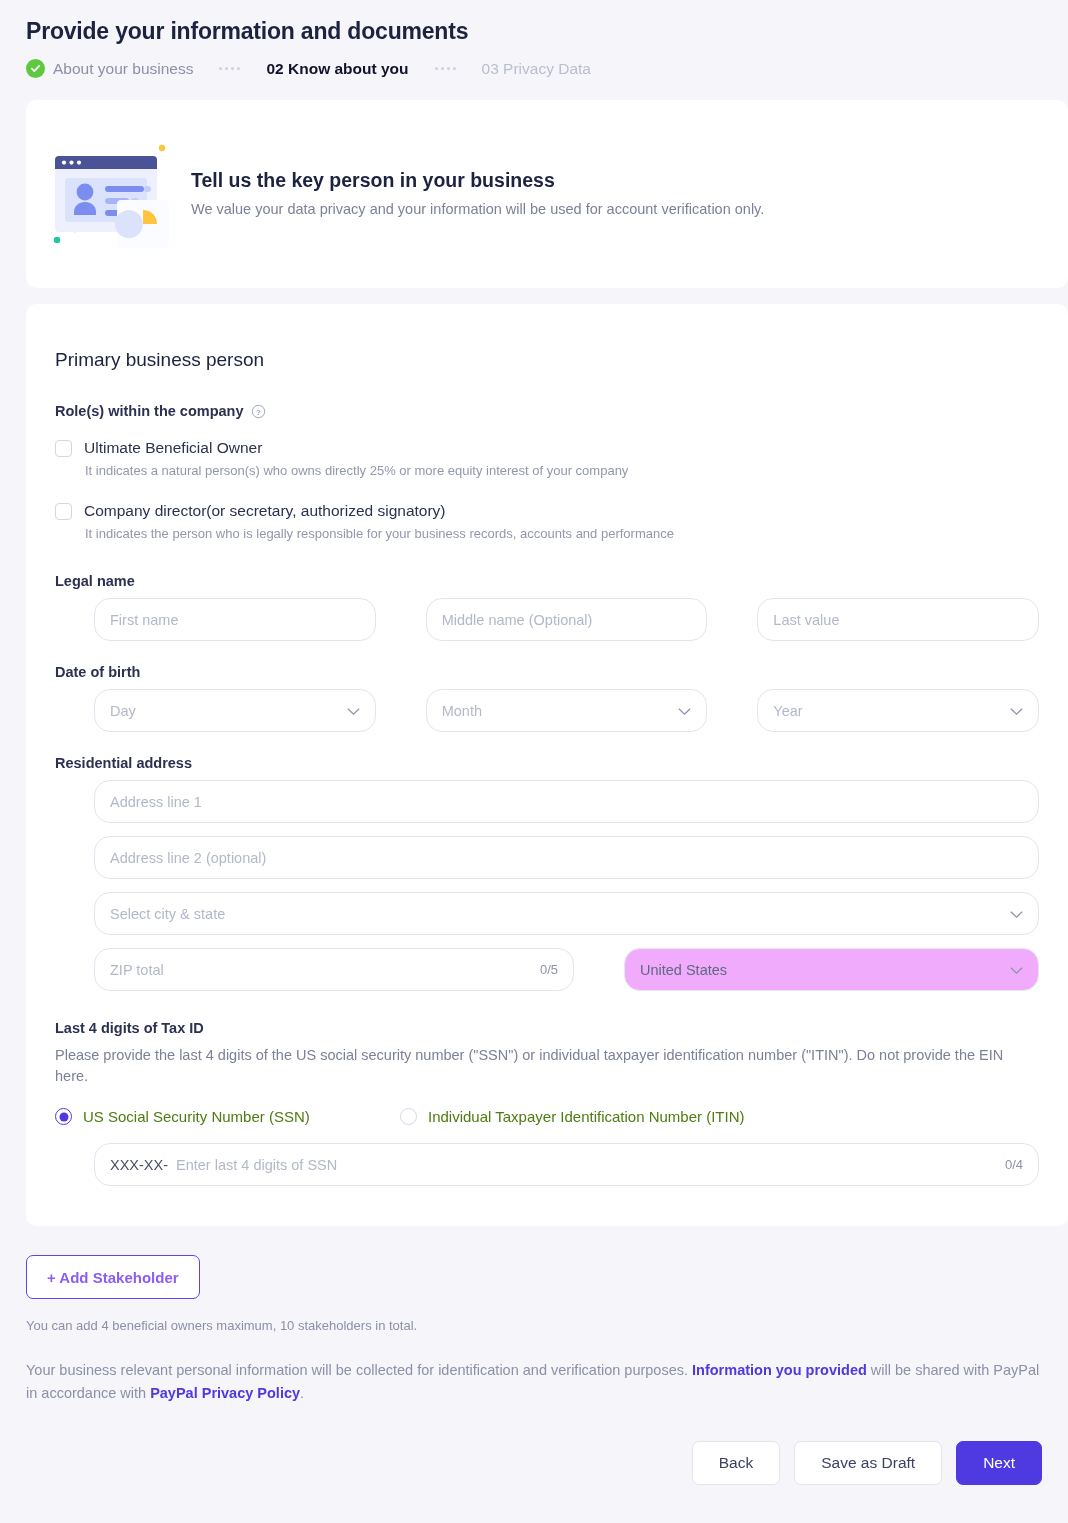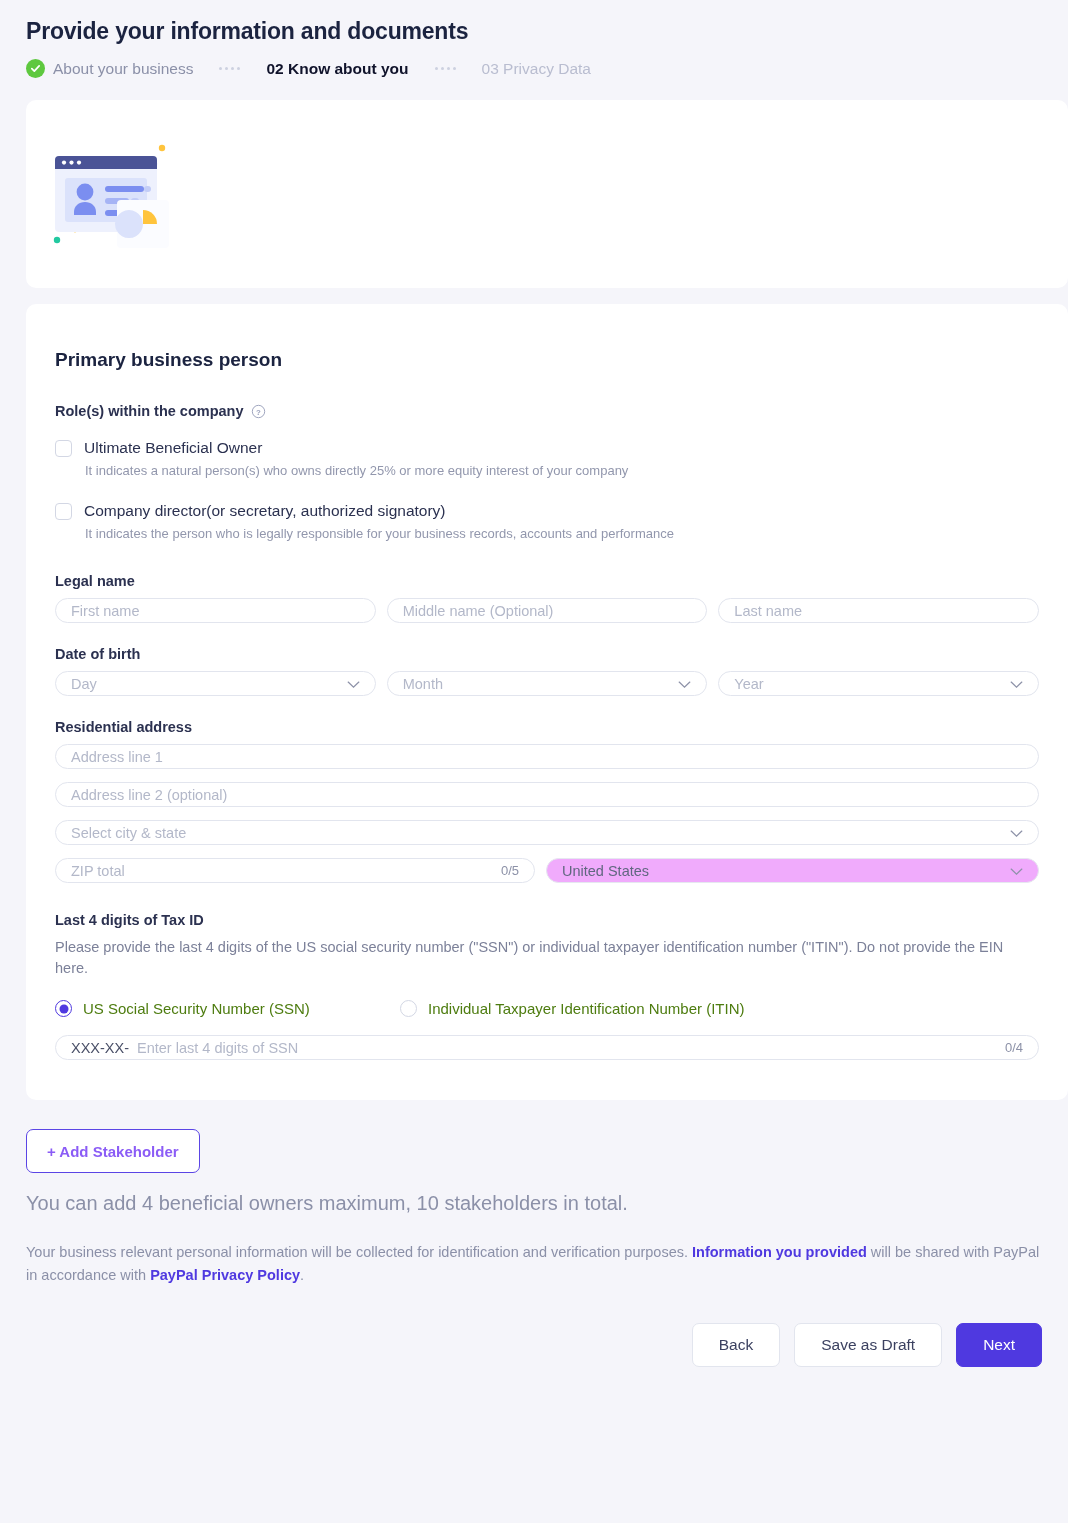--- a/index.html
+++ b/index.html
@@ -41,43 +41,43 @@
     margin: 0 0 0 26px;
     width: 1042px;
   }
   .card-intro { margin-top: 22px; padding: 34px 0 36px 0; display: flex; align-items: center; }
   .intro-illus { width: 165px; flex: 0 0 165px; display: flex; justify-content: center; }
   .intro-text { padding-right: 40px; }
   .intro-title { font-size: 19.5px; font-weight: bold; color: #1b2340; margin-bottom: 9px; }
   .intro-sub { font-size: 14.5px; color: #7c8199; }
 
   .card-form { margin-top: 16px; padding: 30px 29px 40px 29px; }
-  .section-title { font-size: 19px; font-weight: bold; color: #1b2340; margin: 15px 0 0 0; }
+  .section-title { font-size: 19px; font-weight: normal; color: #1b2340; margin: 15px 0 0 0; }
 
   .field-label {
     font-size: 14.5px; font-weight: bold; color: #2b3150;
     display: flex; align-items: center; gap: 7px;
   }
   .help-icon { width: 15px; height: 15px; display: inline-block; }
 
   
   .check-row { display: flex; align-items: center; gap: 12px; }
   .checkbox {
     width: 17px; height: 17px; border: 1px solid #d3d7e4; border-radius: 4px;
     background: #fff; flex: 0 0 auto;
   }
   .check-label { font-size: 15.5px; color: #2b3150; }
   .check-hint { font-size: 13px; color: #9297ad; padding-left: 30px; margin-top: 6px; }
 
   
   .row { display: flex; gap: 11px; }
   .input {
-    height: 25px; border: 1px solid #e2e5ee; border-radius: 16px; background: #fff;
+    height: 43px; border: 1px solid #e2e5ee; border-radius: 16px; background: #fff;
     display: flex; align-items: center; padding: 0 15px;
-    font-size: 14.5px; color: #b3b8c9; position: relative;
+    font-size: 14.5px; color: #b3b8c9; position: relative; margin-left: 39px;
   }
   .input.flex1 { flex: 1 1 0; }
   .input .ph { color: #b3b8c9; }
   .input .counter { margin-left: auto; font-size: 13px; color: #8d92a8; }
   .input.disabled { background: #f0abfc; border-color: #e6e8f0; color: #606780; }
   .input.disabled .val { color: #606780; }
   .chev { margin-left: auto; flex: 0 0 auto; }
   .input .prefix { color: #4a5068; margin-right: 8px; }
 
   .lbl-sm { font-size: 14.5px; font-weight: bold; color: #2b3150; margin-bottom: 9px; }
@@ -97,21 +97,21 @@
     transform: translate(-50%, -50%);
   }
   .radio-label { font-size: 15px; color: #4d7c0f; }
 
   
   .btn-outline {
     display: inline-flex; align-items: center; justify-content: center;
     height: 44px; padding: 0 20px; border: 1.5px solid #5b45e5; border-radius: 7px;
     background: #fff; color: #8b5cf6; font-size: 15px; font-weight: bold;
   }
-  .note { font-size: 20px; color: #8b90a8; }
+  .note { font-size: 13px; color: #8b90a8; }
   .legal { font-size: 14.5px; color: #8b90a8; line-height: 1.55; }
   .legal a { color: #4f39e0; font-weight: bold; text-decoration: none; }
   .actions { display: flex; justify-content: flex-end; gap: 14px; }
   .btn {
     height: 44px; padding: 0 26px; border-radius: 7px; font-size: 15.5px;
     display: inline-flex; align-items: center; justify-content: center;
     border: 1px solid #e2e5ee; background: #fff; color: #3b4160;
   }
   .btn.primary { background: #4f39e0; border-color: #4f39e0; color: #fff; }
 </style>
@@ -170,20 +170,24 @@
         <rect x="101" y="52" width="7" height="6" rx="3" fill="#c3cdf7"></rect>
         <rect x="62" y="64" width="24" height="6" rx="3" fill="#a6b4f5"></rect>
         <rect x="88" y="64" width="8" height="6" rx="3" fill="#c3cdf7"></rect>
         <rect x="62" y="76" width="15" height="6" rx="3" fill="#7b8ef0"></rect>
         <rect x="79" y="76" width="11" height="6" rx="3" fill="#c3cdf7"></rect>
         <rect x="74" y="66" width="52" height="48" rx="4" fill="#fbfcff"></rect>
         <path d="M100 90 a14 14 0 1 0 0 .01Z" fill="#dbe2fb"></path>
         <path d="M100 90 V76 a14 14 0 0 1 14 14 z" fill="#ffc43d"></path>
       </svg>
     </div>
+    <div class="intro-text">
+      <div class="intro-title">Tell us the key person in your business</div>
+      <div class="intro-sub">We value your data privacy and your information will be used for account verification only.</div>
+    </div>
   </div>
 
   <div class="card card-form">
     <div class="section-title">Primary business person</div>
 
     <div style="margin-top:32px" class="field-label">
       <span>Role(s) within the company</span>
       <span class="help-icon">
         <svg width="15" height="15" viewBox="0 0 16 16">
             <circle cx="8" cy="8" r="6.6" fill="none" stroke="#9aa0bb" stroke-width="1"></circle>
@@ -210,21 +214,21 @@
 
     <div style="margin-top:32px" class="lbl-sm">Legal name</div>
     <div class="row">
       <div class="input flex1">
         <span class="ph">First name</span>
       </div>
       <div class="input flex1">
         <span class="ph">Middle name (Optional)</span>
       </div>
       <div class="input flex1">
-        <span class="ph">Last name</span>
+        <span class="ph">Last value</span>
       </div>
     </div>
 
     <div style="margin-top:23px" class="lbl-sm">Date of birth</div>
     <div class="row">
       <div class="input flex1">
         <span class="ph">Day</span>
         <span class="chev">
           <svg width="13" height="8" viewBox="0 0 14 9">
               <path d="M1 1.2 L7 7 L13 1.2" fill="none" stroke="#8d92a8" stroke-width="1.4" stroke-linecap="round"></path>

